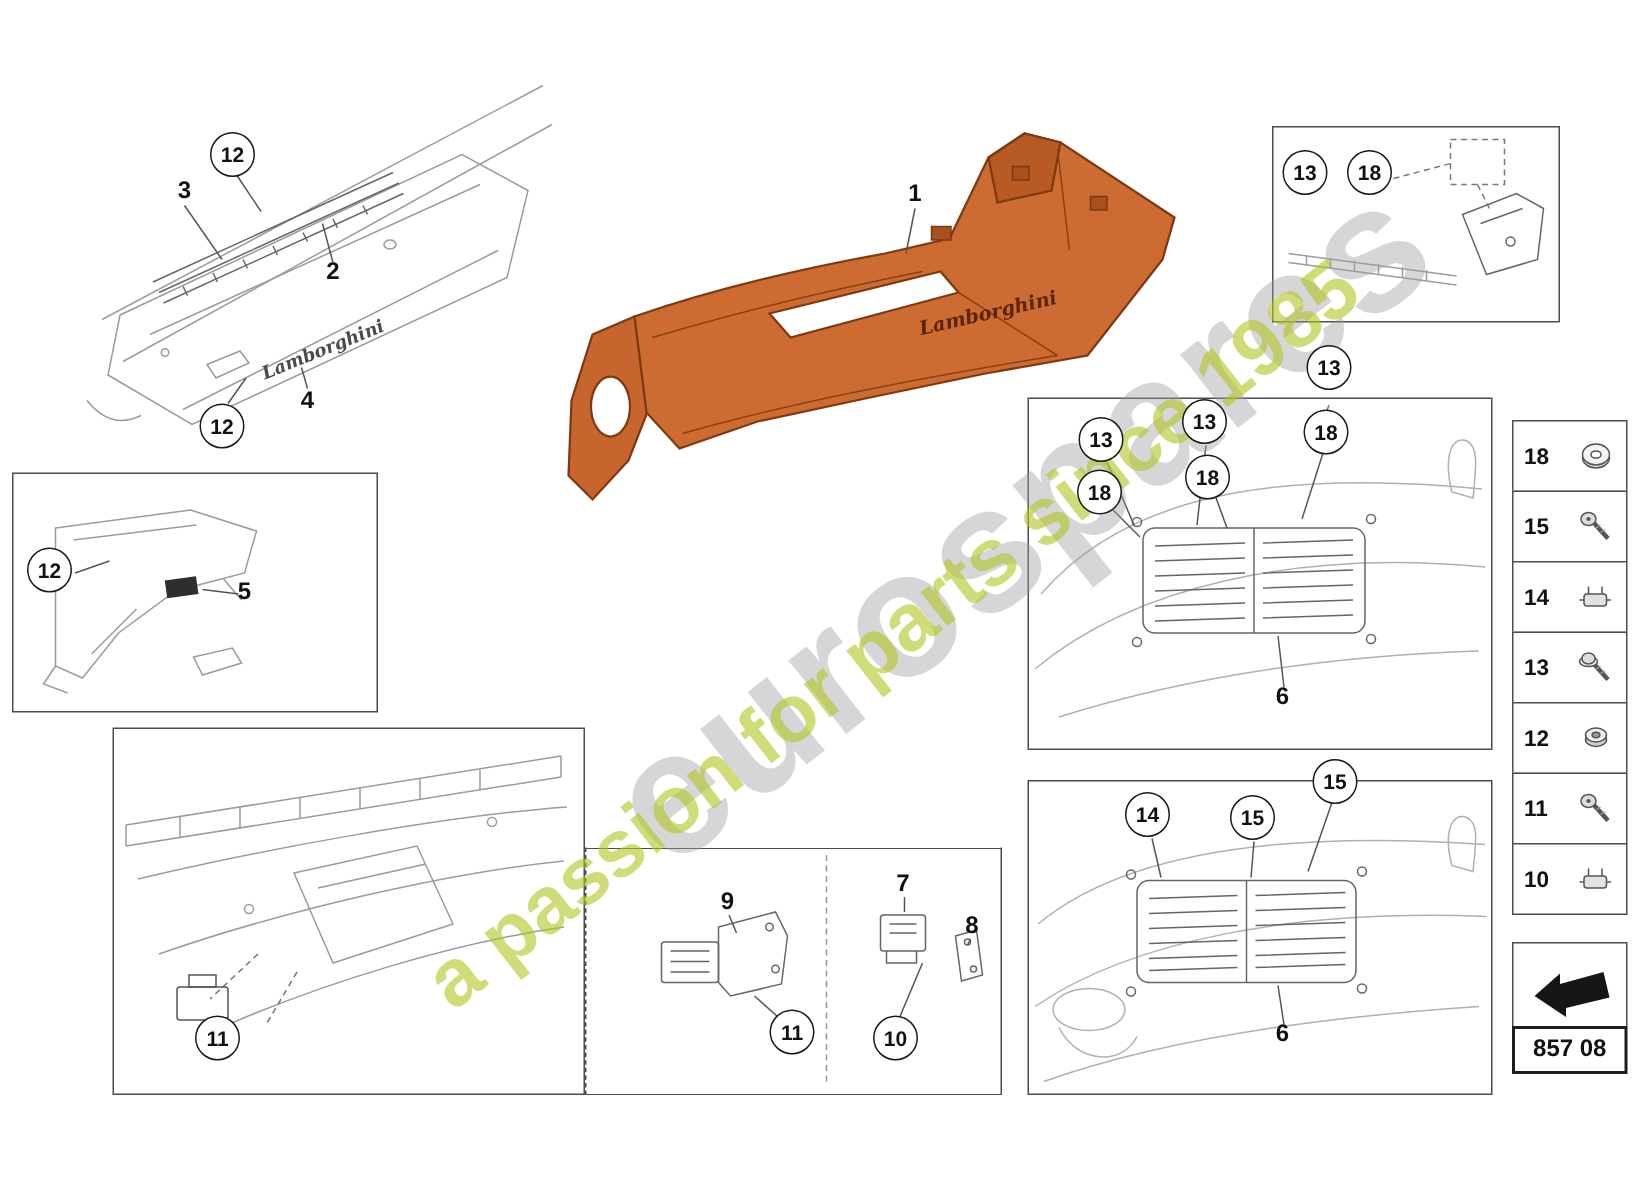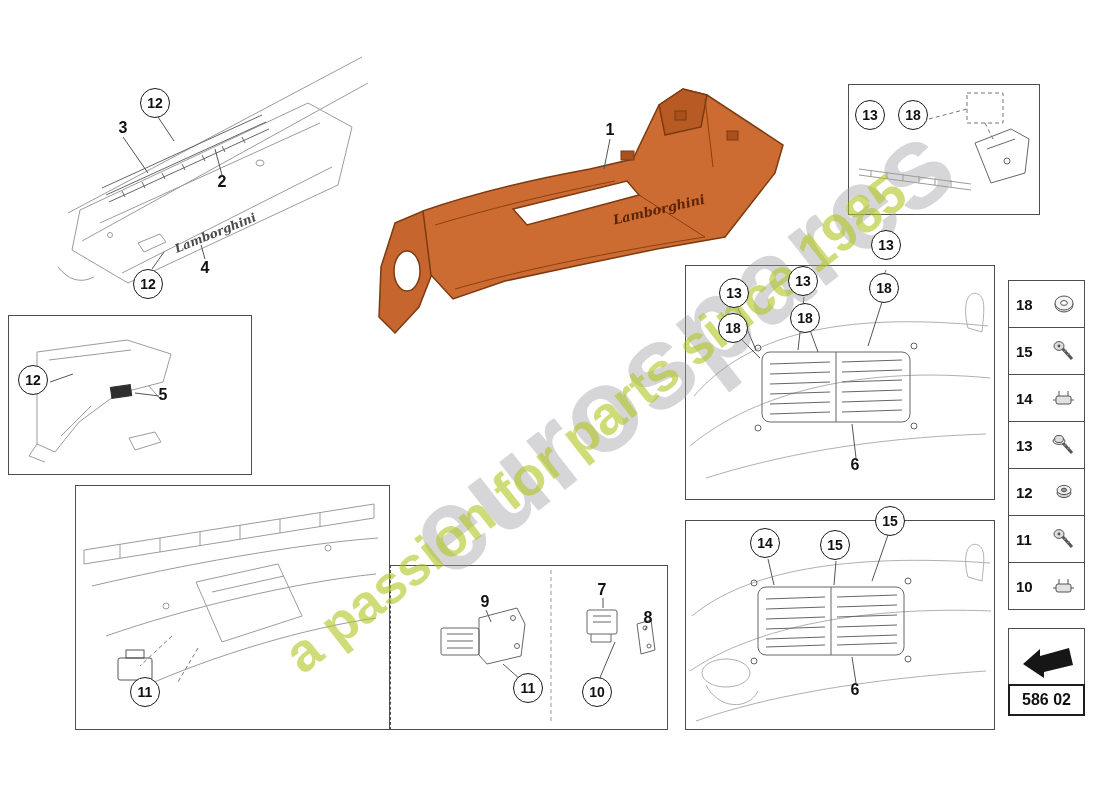--- a/index.html
+++ b/index.html
@@ -322,15 +322,15 @@
         <path d="M5,15 L2,15 M20,15 L23,15" stroke="#555" fill="none"></path>
       </svg>
     </div>
   </div>
 
   <div class="arrow-box">
     <svg width="60" height="46" viewBox="0 0 60 46">
       <path d="M6,30 L23,15 L23,22 L52,14 L56,31 L27,38 L27,44 Z" fill="#161616"></path>
     </svg>
   </div>
-  <div class="code-box">586 02</div>
+  <div class="code-box">857 08</div>
 
 </div>
 
 </body></html>

